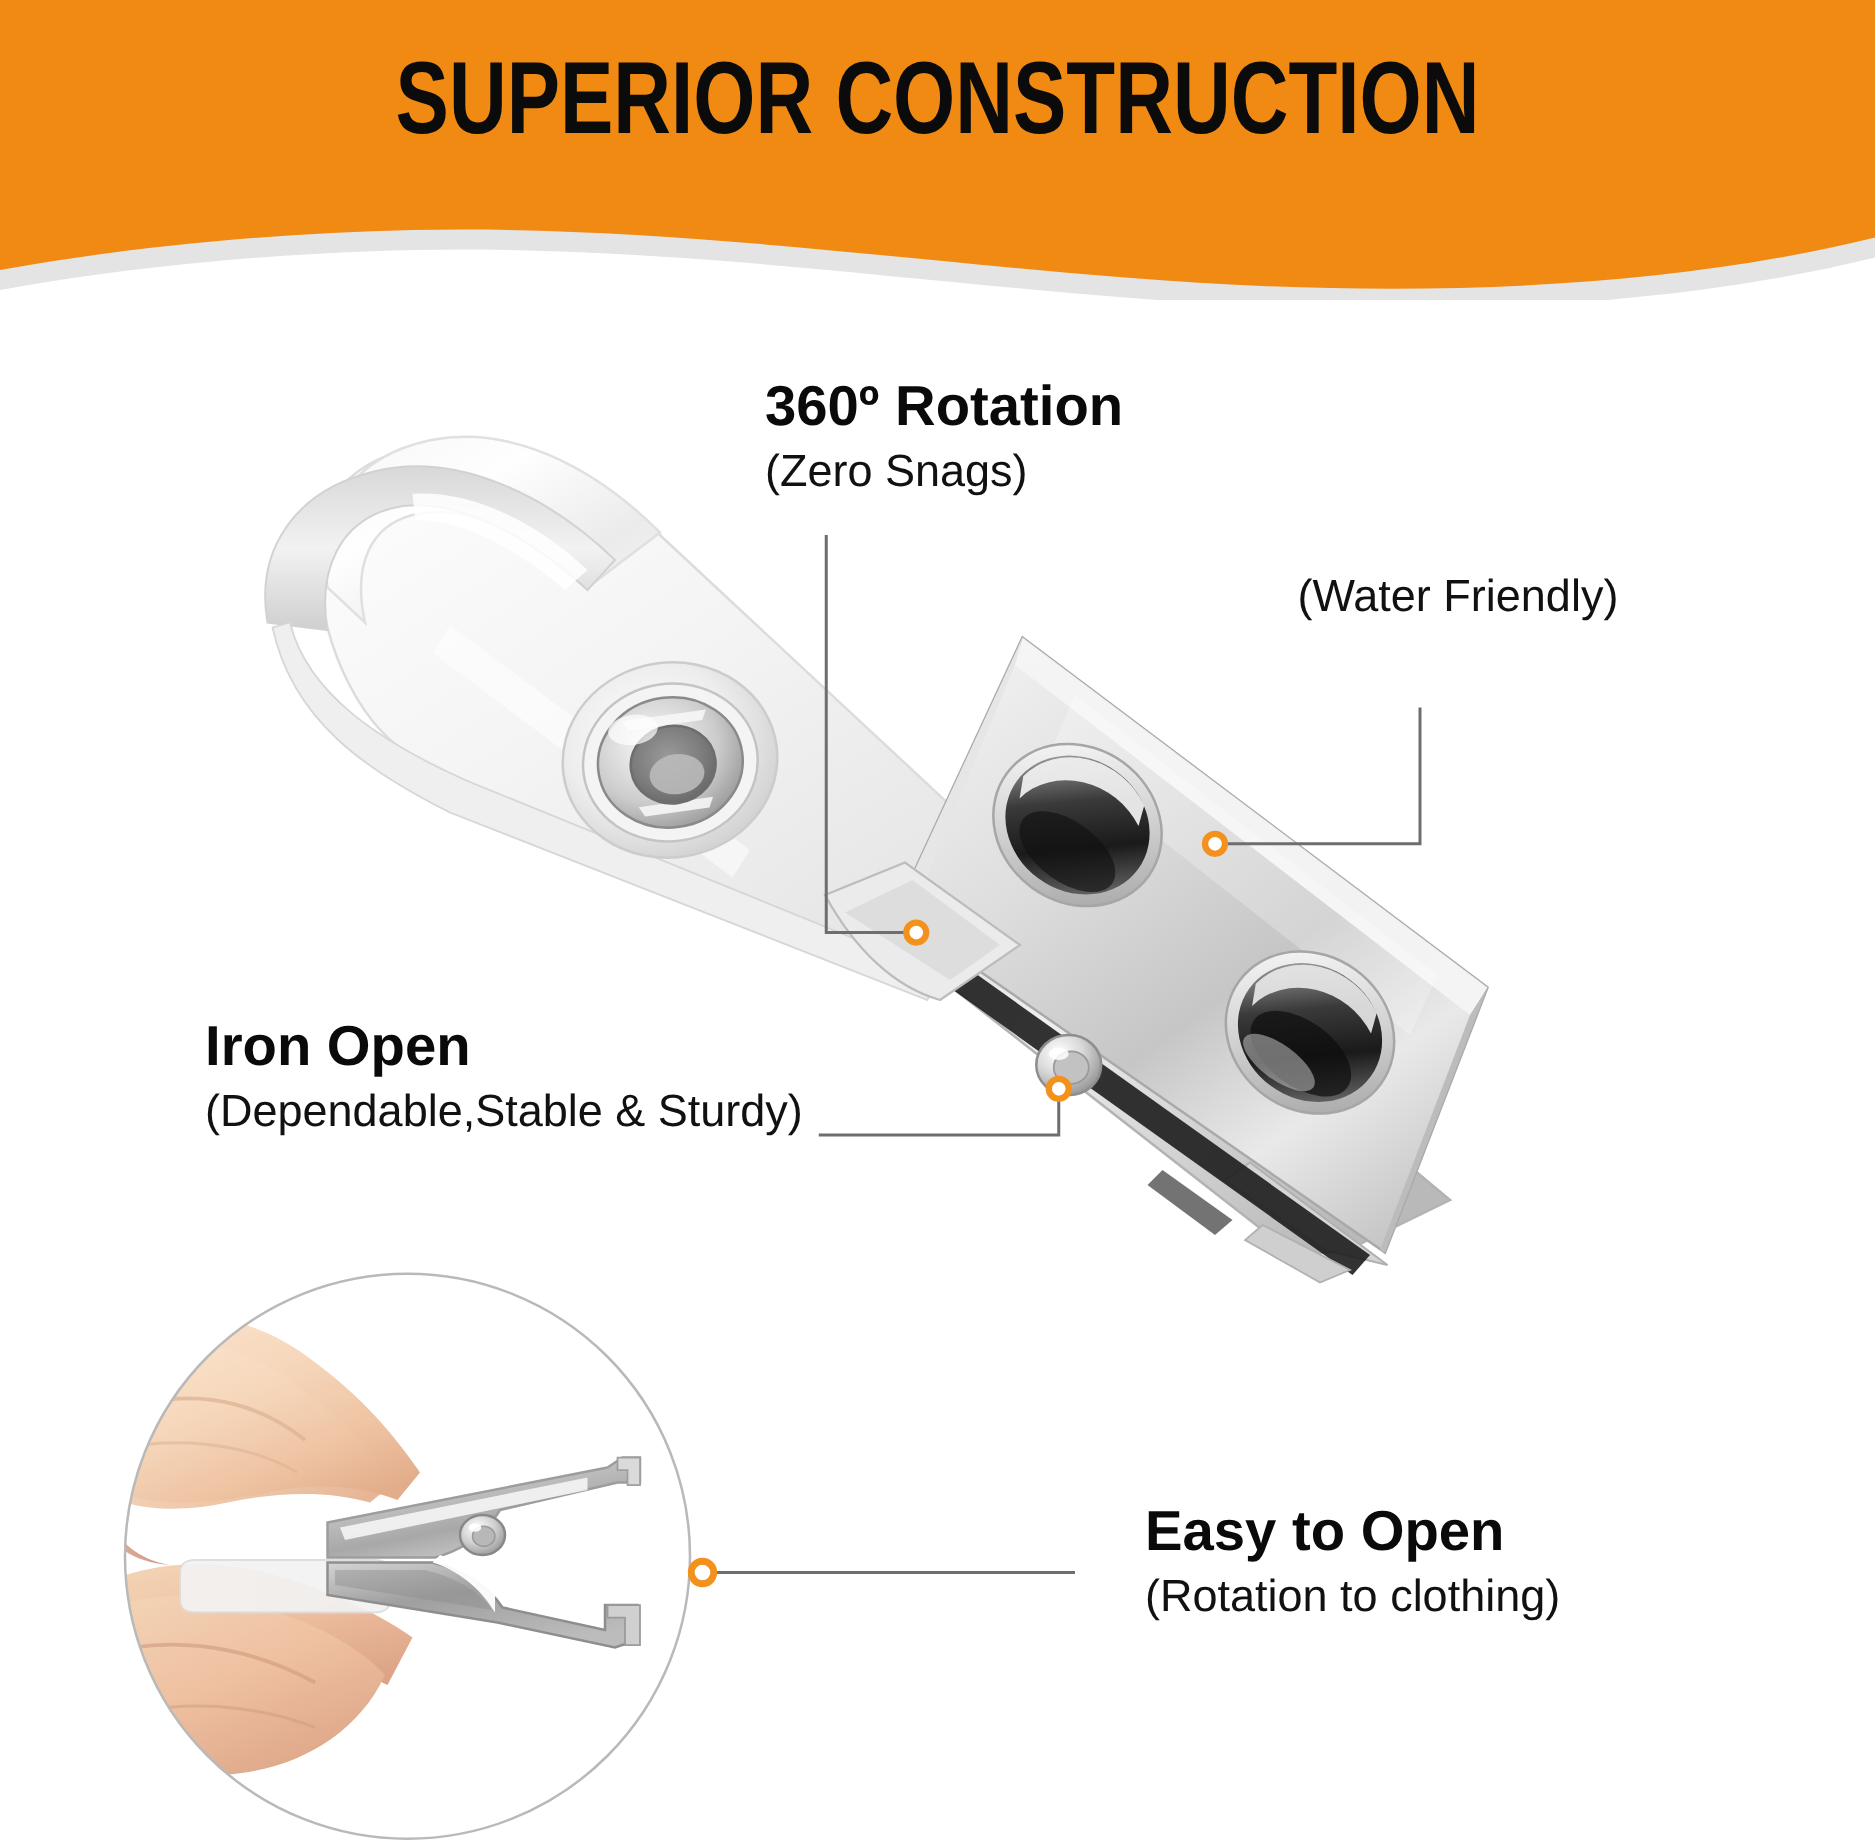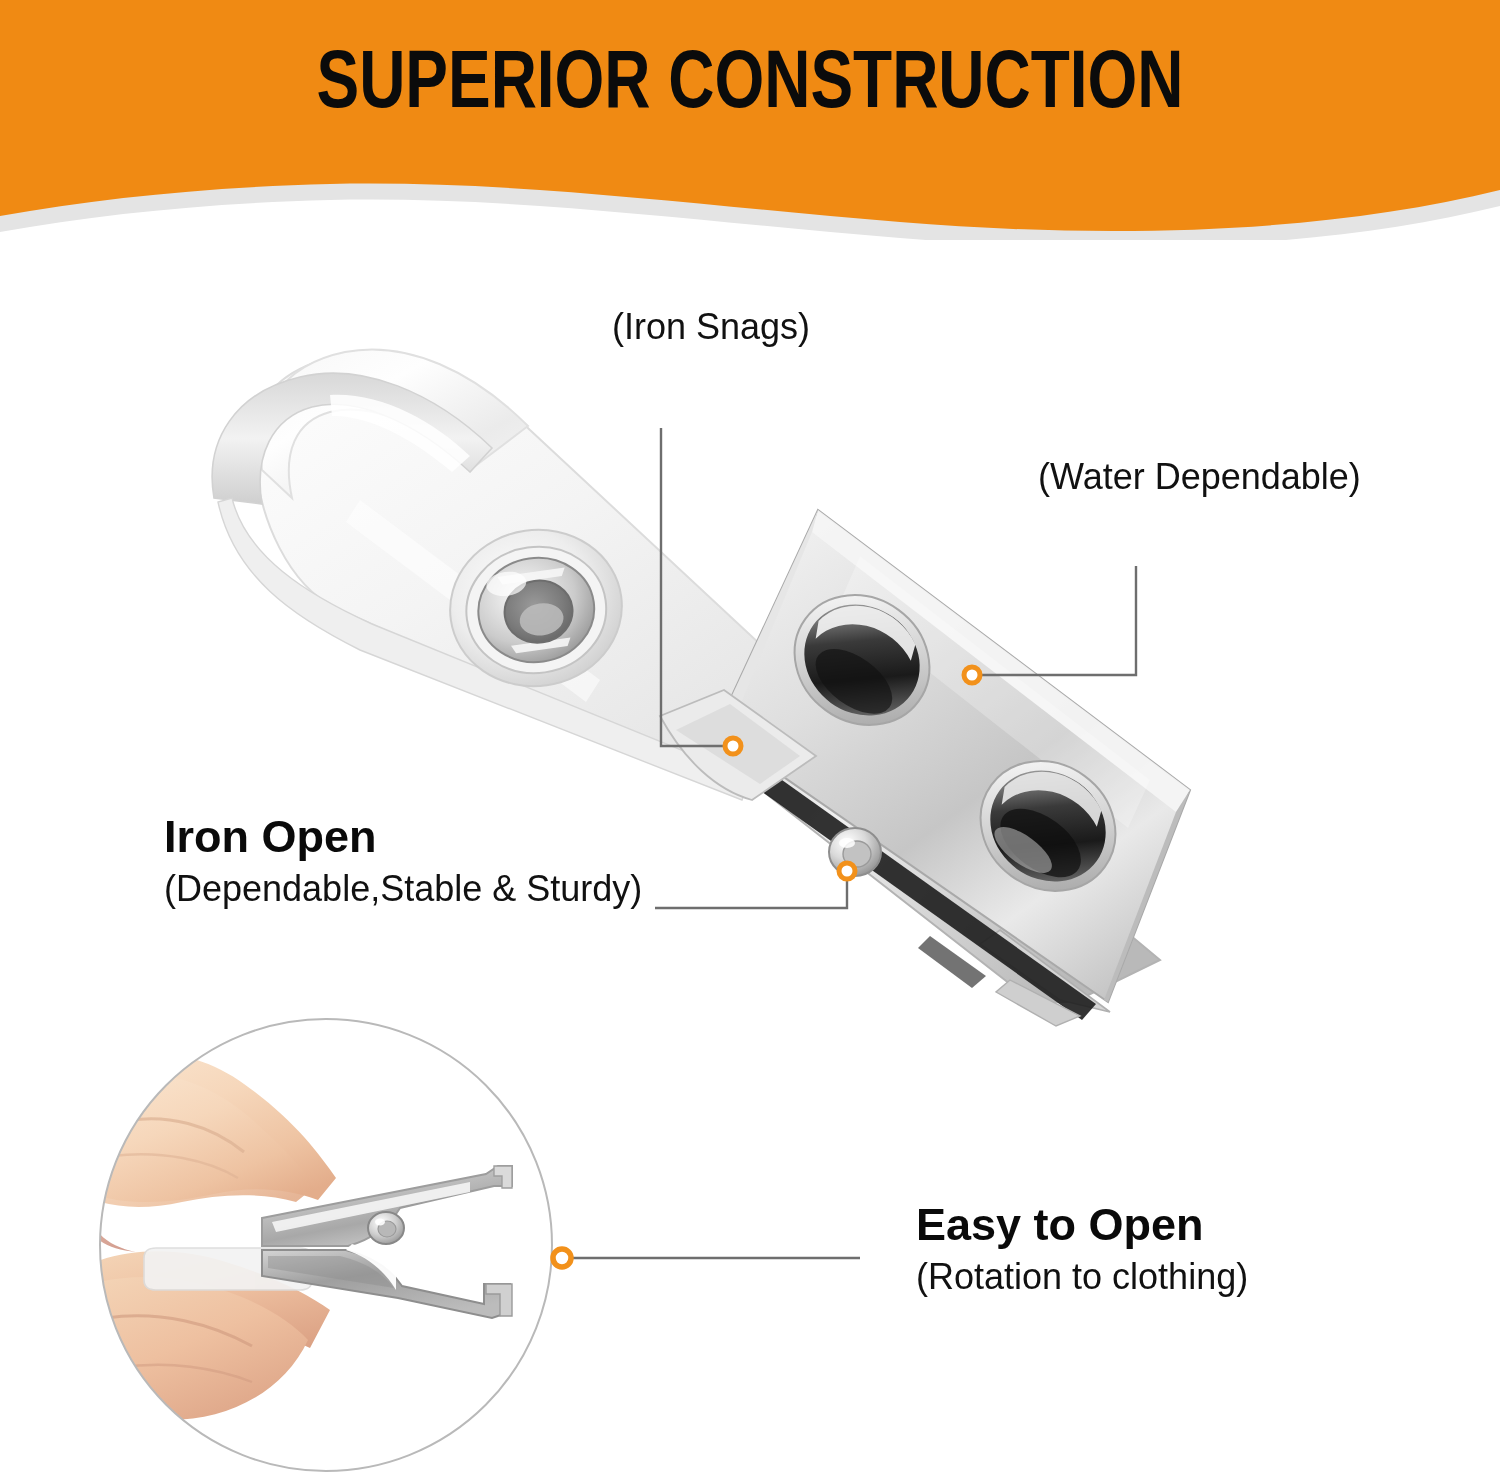--- a/index.html
+++ b/index.html
@@ -446,25 +446,26 @@
     </g>
     <g>
       <circle cx="847" cy="871" r="8" fill="#FFFFFF" stroke="#F2911B" stroke-width="5"></circle>
     </g>
     <g>
       <circle cx="562" cy="1258" r="9" fill="#FFFFFF" stroke="#F2911B" stroke-width="5.5"></circle>
     </g>
   </svg>
 
   <div class="callout" id="callout-rotation">
-    <p class="c-sub">(Iron Snags)</p>
+    <p class="c-title">360º Rotation</p>
+    <p class="c-sub">(Zero Snags)</p>
   </div>
 
   <div class="callout" id="callout-nickel">
-    <p class="c-sub">(Water Dependable)</p>
+    <p class="c-sub">(Water Friendly)</p>
   </div>
 
   <div class="callout" id="callout-iron">
     <p class="c-title">Iron Open</p>
     <p class="c-sub">(Dependable,Stable &amp; Sturdy)</p>
   </div>
 
   <div class="callout" id="callout-easy">
     <p class="c-title">Easy to Open</p>
     <p class="c-sub">(Rotation to clothing)</p>

